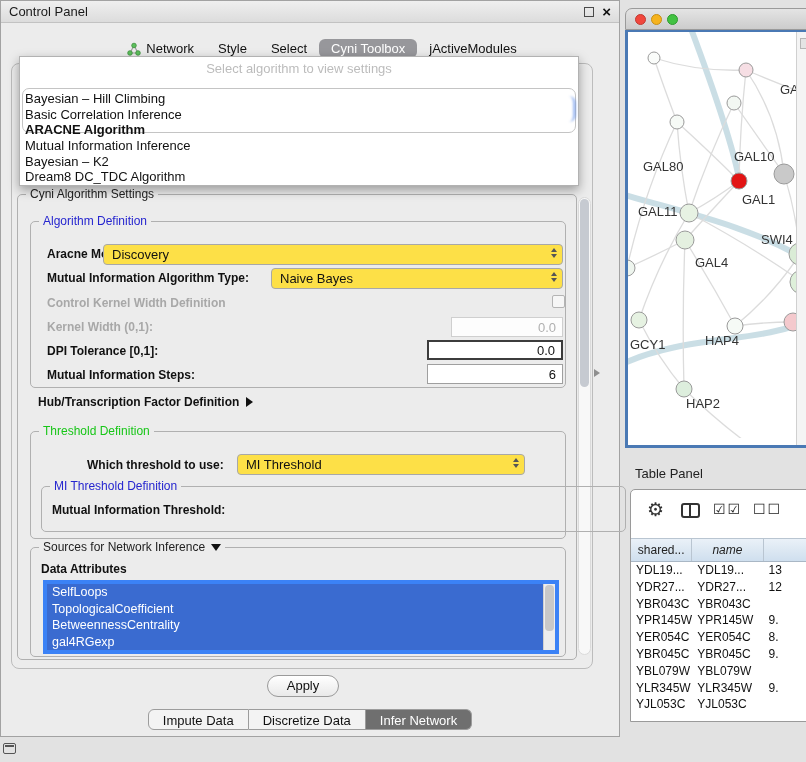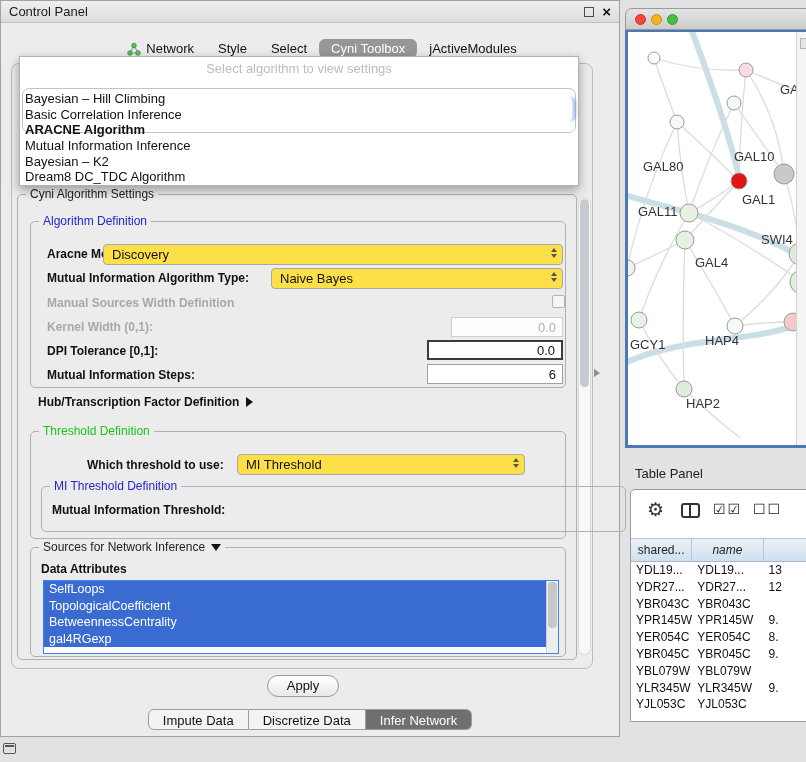--- a/index.html
+++ b/index.html
@@ -42,21 +42,21 @@
 
   .field{position:absolute;background:#fff;border:1px solid #9f9f9f;height:20px;font-size:13px;box-sizing:border-box;
     display:flex;align-items:center;justify-content:flex-end;padding-right:6px;color:#111;}
   .field.dis{color:#b0b0b0;border-color:#cfcfcf;background:#fdfdfd;}
   .field.focus{border:2px solid #3c3c3c;}
   .checkbox{position:absolute;width:13px;height:13px;border:1px solid #b4b4b4;background:#f6f6f6;border-radius:2px;box-sizing:border-box;}
   .tri-right{display:inline-block;width:0;height:0;border-left:7px solid #111;border-top:5px solid transparent;border-bottom:5px solid transparent;margin-left:7px;vertical-align:-1px;}
   .tri-down{display:inline-block;width:0;height:0;border-top:7px solid #111;border-left:5px solid transparent;border-right:5px solid transparent;margin-left:6px;vertical-align:0px;}
 
   
-  #attr-list{position:absolute;left:12px;top:32px;width:516px;height:74px;background:#fff;border:1px solid #3b82f6;box-sizing:border-box;overflow:hidden;}
+  #attr-list{position:absolute;left:12px;top:32px;width:516px;height:74px;background:#fff;border:4px solid #3b82f6;box-sizing:border-box;overflow:hidden;}
   .attr-item{height:16.5px;line-height:16.5px;font-size:12.5px;color:#fff;background:#3a6bd0;padding-left:5px;margin-right:11px;}
   #attr-scroll{position:absolute;right:0;top:0;bottom:0;width:11px;background:#ededed;border-left:1px solid #d0d0d0;}
   #attr-scroll-thumb{position:absolute;left:1px;right:1px;top:1px;height:46px;background:#c8c8c8;border-radius:4px;}
 
   
   #algo-popup{position:absolute;left:18px;top:55px;width:560px;height:130px;background:#fff;border:1px solid #b2b2b2;
     box-shadow:0 4px 10px rgba(0,0,0,.35);z-index:60;box-sizing:border-box;}
   #algo-placeholder{position:absolute;top:4px;left:0;right:0;text-align:center;color:#bcbcbc;font-size:13px;}
   #combo-ghost{position:absolute;left:2px;top:31px;width:554px;height:45px;border:1px solid #c4c4c4;border-radius:7px;box-sizing:border-box;z-index:1;}
   #combo-ghost::after{content:"";position:absolute;right:-1px;top:7px;width:4px;height:26px;border-right:3px solid rgba(100,145,235,.6);border-radius:0 8px 8px 0;filter:blur(1px);}
@@ -175,21 +175,21 @@
 
         <span class="lbl" style="left:16px;top:49px;">Mutual Information Algorithm Type:</span>
         <div class="combo" style="left:240px;top:46px;width:292px;">
           <span>Naive Bayes</span>
           <span class="arrows">
               <i class="up"></i>
               <i class="dn"></i>
             </span>
         </div>
 
-        <span class="lbl dis" style="left:16px;top:74px;">Manual Sources Width Definition</span>
+        <span class="lbl dis" style="left:16px;top:74px;">Control Kernel Width Definition</span>
         <span class="checkbox" style="left:521px;top:73px;"></span>
 
         <span class="lbl dis" style="left:16px;top:98px;">Kernel Width (0,1):</span>
         <div class="field dis" style="left:420px;top:95px;width:112px;">0.0</div>
 
         <span class="lbl" style="left:16px;top:122px;">DPI Tolerance [0,1]:</span>
         <div class="field focus" style="left:396px;top:118px;width:136px;">0.0</div>
 
         <span class="lbl" style="left:16px;top:146px;">Mutual Information Steps:</span>
         <div class="field" style="left:396px;top:142px;width:136px;">6</div>

